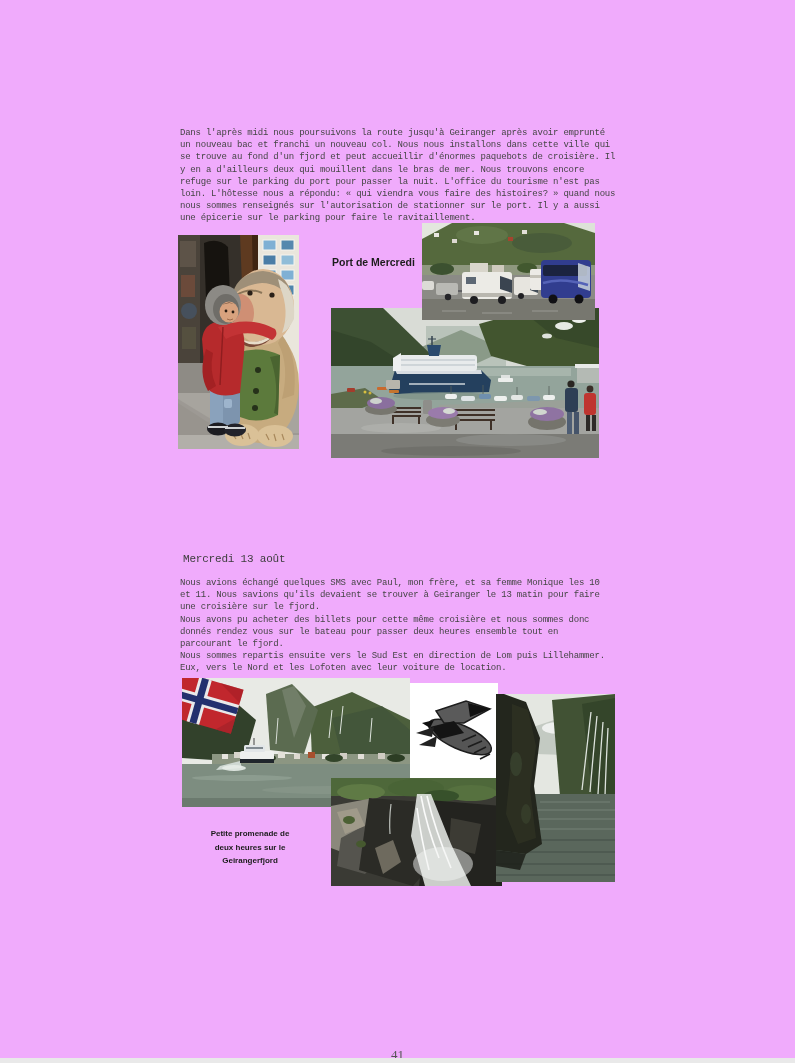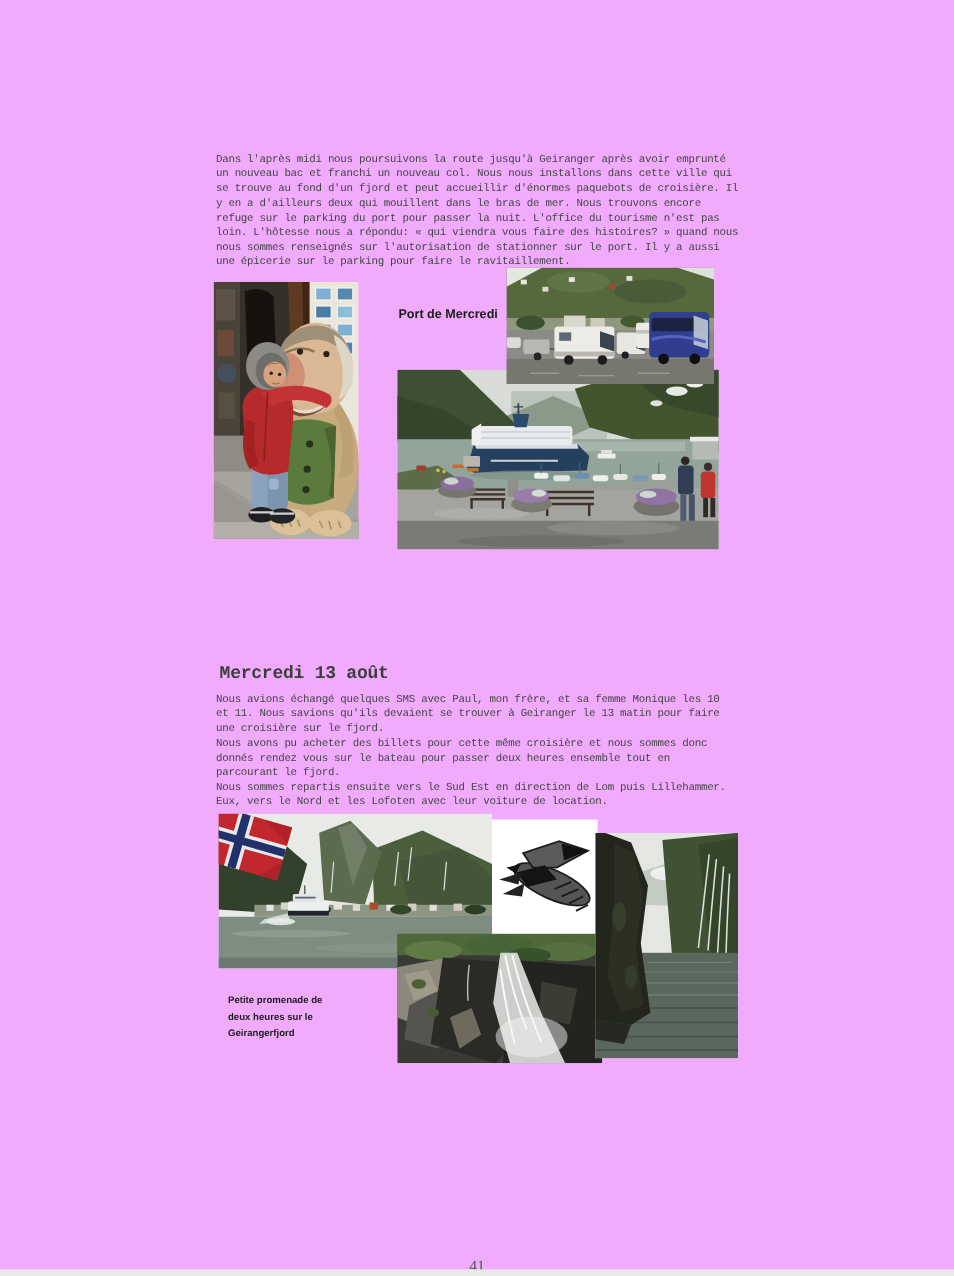--- a/index.html
+++ b/index.html
@@ -1,25 +1,25 @@
 <!DOCTYPE html>
 <html><head>
 <meta charset="utf-8">
 <style>
   html,body{margin:0;padding:0;background:#e9e9e9;}
   .page{position:relative;width:795px;height:1058px;background:#f0abfc;margin:0 auto;overflow:hidden;
         font-family:"Liberation Mono","DejaVu Sans Mono",monospace;}
   .mono-par{position:absolute;font-size:9px;line-height:12.2px;letter-spacing:-0.22px;
             white-space:pre;color:#454545;}
-  .date-heading{position:absolute;font-size:15px;font-weight:bold;letter-spacing:-0.2px;color:#3d3d3d;}
+  .date-heading{position:absolute;font-size:11px;font-weight:normal;letter-spacing:-0.2px;color:#3d3d3d;}
   .photo-label{position:absolute;font-family:"Liberation Sans","DejaVu Sans",sans-serif;
                font-weight:bold;font-size:10.5px;color:#1c1c1c;}
   .photo-caption{position:absolute;font-family:"Liberation Sans","DejaVu Sans",sans-serif;
                  font-weight:bold;font-size:8px;line-height:13.5px;color:#1c1c1c;
-                 white-space:pre;width:120px;}
+                 white-space:pre;text-align:center;width:120px;}
   .page-number{position:absolute;left:0;top:1015px;width:100%;text-align:center;
                font-family:"Liberation Serif","DejaVu Serif",serif;font-size:13px;color:#555;margin-top:32px;}
   .ph{position:absolute;overflow:hidden;}
   .ph svg{display:block;width:100%;height:100%;}
 </style>
 </head>
 <body>
 
 <div class="page">
 

